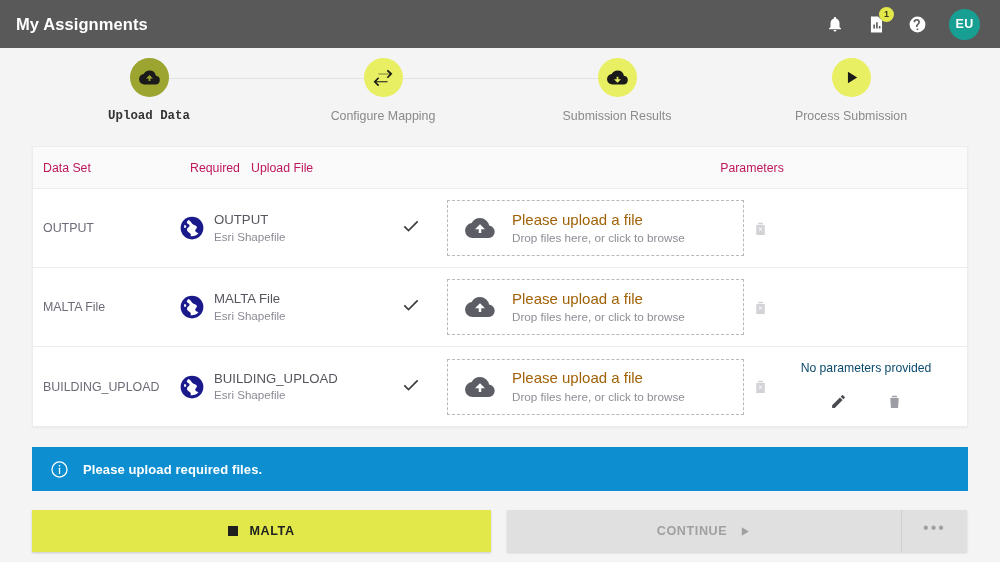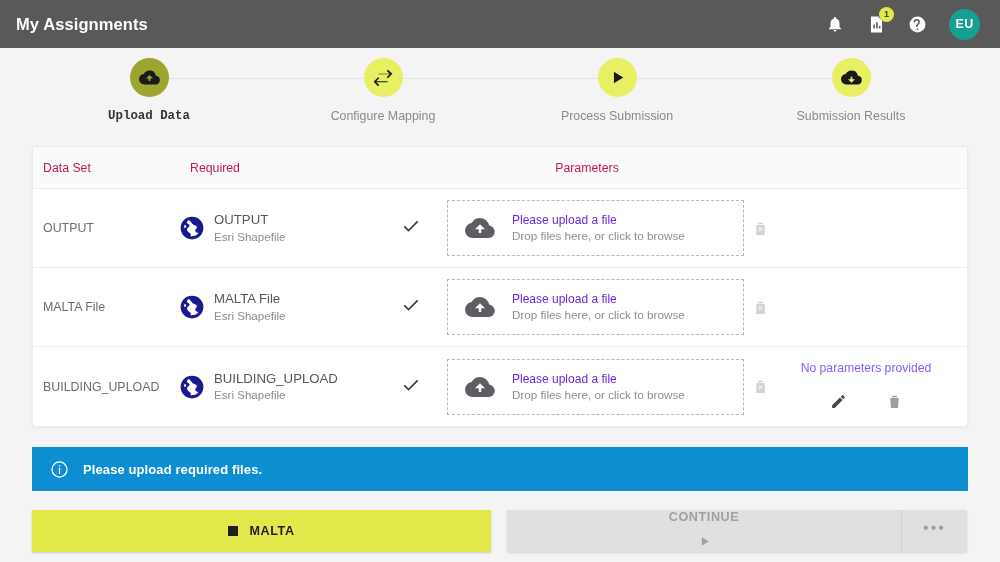--- a/index.html
+++ b/index.html
@@ -115,28 +115,28 @@
   .ft-sub  { font-size: 11.6px; color: #8b8b95; line-height: 1.3; }
 
   .upload-row { display: flex; align-items: center; }
   .dropzone {
     width: 308px; height: 56px;
     border: 1px dashed #b9b9b9;
     display: flex; align-items: center;
     cursor: pointer; background: #fff;
   }
   .dz-icon { width: 64px; display: flex; justify-content: center; align-items: center; }
-  .dz-text1 { font-size: 12px; color: #6d28d9; line-height: 1.35; }
+  .dz-text1 { font-size: 15px; color: #a16207; line-height: 1.35; }
   .dz-text2 { font-size: 11.7px; color: #8d8d96; line-height: 1.35; }
   .trash-disabled {
     width: 34px; display: flex; justify-content: center; align-items: center;
     opacity: .45;
   }
 
-  .params-none { font-size: 12.2px; color: #8b5cf6; margin-bottom: 16px; }
+  .params-none { font-size: 12.2px; color: #0c4a6e; margin-bottom: 16px; }
   .params-actions { display: flex; justify-content: center; gap: 34px; }
   .icon-btn { cursor: pointer; display: flex; align-items: center; justify-content: center; width: 22px; height: 22px;}
 
   
   .banner {
     margin: 20px 32px 0 32px;
     height: 44px; background: #0c8ed0;
     display: flex; align-items: center;
     padding-left: 18px; gap: 14px;
   }
@@ -158,23 +158,22 @@
     font-size: 12.6px; font-weight: bold; color: #1f1f1f; letter-spacing: .6px;
   }
   .stop-square { width: 10px; height: 10px; background: #1f1f1f; }
   .btn-group {
     display: flex; align-items: stretch;
     box-shadow: 0 1px 2px rgba(0,0,0,.14);
   }
   .btn-continue {
     width: 394px; height: 42px;
     background: #e0e0e0; border: none;
-    display: flex; align-items: center; gap: 11px;
+    display: flex; align-items: center; justify-content: center; gap: 11px;
     cursor: default;
-    flex-direction: column;
   }
   .btn-continue .lbl {
     font-size: 12.6px; font-weight: bold; color: #a0a0a0; letter-spacing: .6px;
   }
   .btn-more {
     width: 66px; height: 42px; background: #e0e0e0; border: none;
     border-left: 1px solid #cfcfcf;
     display: flex; align-items: center; justify-content: center;
     cursor: pointer; color: #a0a0a0; font-size: 16px; letter-spacing: 2px;
     padding-bottom: 6px;
@@ -230,45 +229,46 @@
       <div class="step-line"></div>
       <div class="step-circle idle">
         <svg width="20" height="20" viewBox="0 0 24 24" fill="#1a1a1a">
           <path d="M6.5 7H20l-3.5-3.5 1.4-1.4L23.3 7l-5.4 5.4-1.4-1.4L20 7.5H6.5V7zm11 10H4l3.5 3.5-1.4 1.4L.7 16.5 6.1 11l1.4 1.4L4 16h13.5v1z"></path>
         </svg>
       </div>
       <div class="step-label">Configure Mapping</div>
     </div>
 
     <div class="step">
+
+      <div class="step-circle idle">
+        <svg width="21" height="21" viewBox="0 0 24 24" fill="#1a1a1a">
+          <path d="M19.35 10.04A7.49 7.49 0 0012 4a7.48 7.48 0 00-6.63 4.04A6 6 0 006 20h13a5 5 0 00.35-9.96zM12 18l-4-4h3v-3h2v3h3l-4 4z"></path>
+        </svg>
+      </div>
+      <div class="step-label">Submission Results</div>
+    </div>
+
+    <div class="step">
       <div class="step-line"></div>
       <div class="step-circle idle">
         <svg width="17" height="17" viewBox="0 0 24 24" fill="#1a1a1a">
           <path d="M7 4l13 8-13 8z"></path>
         </svg>
       </div>
       <div class="step-label">Process Submission</div>
     </div>
-
-    <div class="step">
-
-      <div class="step-circle idle">
-        <svg width="21" height="21" viewBox="0 0 24 24" fill="#1a1a1a">
-          <path d="M19.35 10.04A7.49 7.49 0 0012 4a7.48 7.48 0 00-6.63 4.04A6 6 0 006 20h13a5 5 0 00.35-9.96zM12 18l-4-4h3v-3h2v3h3l-4 4z"></path>
-        </svg>
-      </div>
-      <div class="step-label">Submission Results</div>
-    </div>
   </div>
 
   <div class="card">
 
     <div class="thead">
       <div class="c-dataset">Data Set</div>
       <div class="c-required">Required</div>
+      <div class="c-upload">Upload File</div>
       <div class="c-params">Parameters</div>
     </div>
 
     <div class="trow">
       <div class="c-dataset cell-text">OUTPUT</div>
       <div class="c-filetype">
         <div class="filetype-wrap">
           <svg class="globe" viewBox="0 0 32 32">
             <circle cx="16" cy="16" r="14" fill="#1a1a8c"></circle>
             <path d="M12 6c-2 1-3 3-2 4s3 1 3 3-2 2-3 4 1 4 3 5 2 3 1 4c4 .5 8-1 10-4-2 0-4-1-4-3s2-2 2-4-2-2-4-3-3-4-6-6z" fill="#ffffff"></path>

